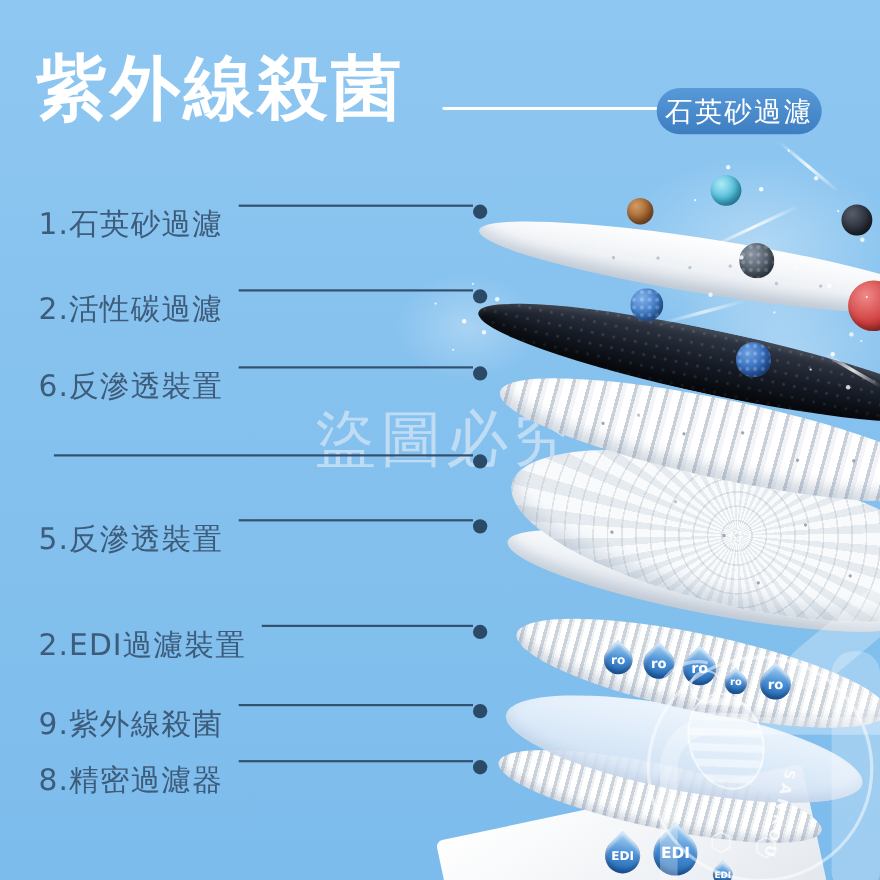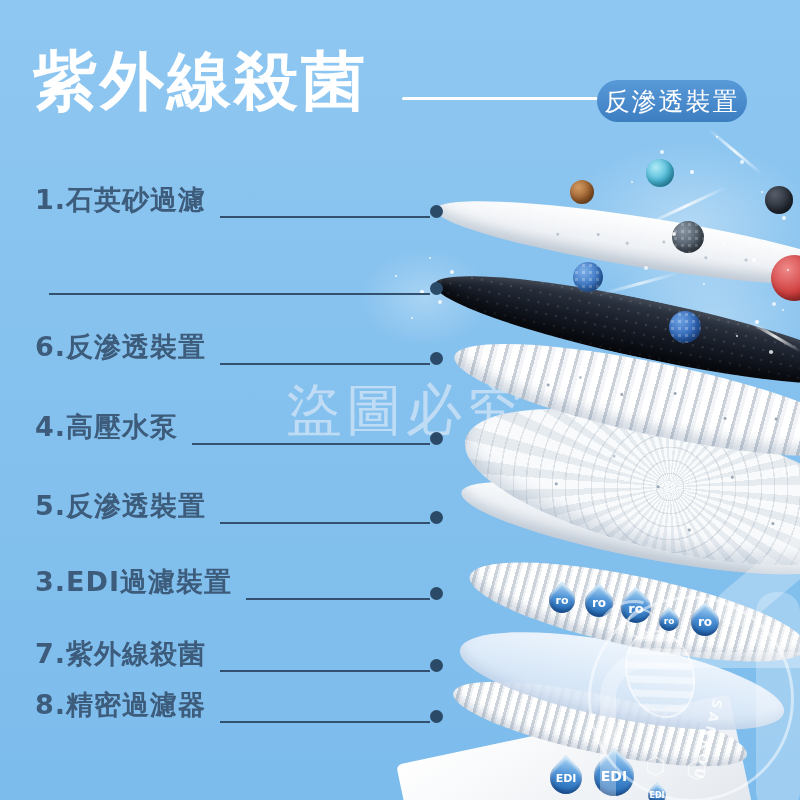--- a/index.html
+++ b/index.html
@@ -12,21 +12,21 @@
 
   
   .title{left:33px;top:46px;font-size:64px;font-weight:bold;color:#ffffff;letter-spacing:3px;line-height:1.1;}
   .title-line{left:402px;top:97px;width:196px;height:0;border-top:3px solid #ffffff;border-radius:2px;}
   .badge{left:597px;top:80px;width:150px;height:42px;border-radius:21px;
     background:linear-gradient(180deg,#5899d8,#3d7ec2);
     display:flex;align-items:center;justify-content:center;
     color:#ffffff;font-size:25px;letter-spacing:2px;}
 
   
-  .row{left:35px;width:408px;height:32px;display:flex;align-items:flex-end;z-index:30;font-weight:bold;}
+  .row{left:35px;width:408px;height:32px;display:flex;align-items:flex-start;z-index:30;}
   .row .lbl{font-size:27px;color:#3d5b7a;letter-spacing:1px;white-space:nowrap;}
   .row .ln{flex:1;height:0;border-top:2px solid #33506e;margin-left:14px;}
   .row .dt{flex:none;width:13px;height:13px;border-radius:50%;background:#2b4a68;}
 
   
   .disc{position:absolute;border-radius:50%;}
   .disc1{left:433px;top:218px;width:430px;height:50px;transform:rotate(9deg);z-index:17;
     background:linear-gradient(180deg,#ffffff,#eef1f5 60%,#d8dee5);
     box-shadow:inset 0 -8px 10px rgba(120,140,165,.25);}
   .disc2{left:430px;top:301px;width:440px;height:58px;transform:rotate(12deg);z-index:16;
@@ -96,21 +96,21 @@
   .sp3{left:755px;top:320px;box-shadow:-20px 14px 0 -1px rgba(255,255,255,.85),14px 30px 0 0 rgba(255,255,255,.8),
     26px -12px 0 -1px rgba(255,255,255,.8);}
   .streak{position:absolute;height:3px;border-radius:2px;z-index:19;
     background:linear-gradient(90deg,rgba(255,255,255,0),rgba(255,255,255,.85),rgba(255,255,255,0));}
   .st1{left:640px;top:205px;width:90px;transform:rotate(-25deg);}
   .st2{left:700px;top:150px;width:70px;transform:rotate(40deg);}
   .st3{left:600px;top:282px;width:80px;transform:rotate(-15deg);opacity:.75;}
   .st4{left:745px;top:335px;width:60px;transform:rotate(30deg);}
 
   
-  .wm-center{left:286px;top:362px;font-size:56px;letter-spacing:4px;color:rgba(238,243,250,.55);z-index:6;white-space:nowrap;margin-top:11px;}
+  .wm-center{left:286px;top:362px;font-size:56px;letter-spacing:4px;color:rgba(238,243,250,.55);z-index:6;white-space:nowrap;}
   .wm{z-index:36;}
   .wm-rect{left:600px;top:652px;width:280px;height:260px;border:16px solid rgba(255,255,255,.30);border-radius:46px;}
   .wm-diag{left:706px;top:560px;width:124px;height:40px;border-radius:20px;background:rgba(255,255,255,.28);transform:rotate(-40deg);}
   .wm-vert{left:756px;top:592px;width:44px;height:220px;border-radius:20px;background:rgba(255,255,255,.26);}
   .wm-circle{left:588px;top:596px;width:200px;height:200px;border:3px solid rgba(255,255,255,.5);border-radius:50%;}
   .wm-bee-head{left:627px;top:609px;width:26px;height:26px;border:2px solid rgba(255,255,255,.55);border-radius:50%;}
   .wm-bee-body{left:626px;top:629px;width:64px;height:86px;border:2px solid rgba(255,255,255,.5);border-radius:50%;transform:rotate(-18deg);
     background:repeating-linear-gradient(20deg,rgba(255,255,255,.5) 0 7px,rgba(255,255,255,.10) 7px 14px);}
   .wm-arc{left:596px;top:600px;width:70px;height:70px;border:3px solid transparent;border-top-color:rgba(255,255,255,.5);
     border-radius:50%;transform:rotate(-30deg);}
@@ -122,21 +122,21 @@
 </style>
 </head>
 <body>
 
 <div class="abs mist m1"></div>
 <div class="abs mist m2"></div>
 <div class="abs mist m3"></div>
 
 <div class="abs title">紫外線殺菌</div>
 <div class="abs title-line"></div>
-<div class="abs badge">反滲透裝置</div>
+<div class="abs badge">石英砂過濾</div>
 
 <div class="abs wm-center">盜圖必究</div>
 
 <div class="disc disc1">
   <span class="bead" style="left:38%;top:45%;box-shadow:30px 4px 0 0 rgba(165,180,196,.7),66px -3px 0 0 rgba(165,180,196,.7),110px 6px 0 0 rgba(165,180,196,.7),-40px 6px 0 0 rgba(165,180,196,.7),150px 2px 0 0 rgba(165,180,196,.7)"></span>
 </div>
 <div class="disc disc2"></div>
 <div class="disc disc3">
   <span class="bead" style="left:30%;top:40%;box-shadow:44px 8px 0 0 rgba(130,148,165,.8),96px -4px 0 0 rgba(130,148,165,.8),150px 10px 0 0 rgba(130,148,165,.8),200px 0 0 0 rgba(130,148,165,.8),-30px 14px 0 0 rgba(130,148,165,.8)"></span>
 </div>
@@ -192,45 +192,45 @@
 <span class="streak st2"></span>
 <span class="streak st3"></span>
 <span class="streak st4"></span>
 
 <div class="abs row" style="top:186px">
   <span class="lbl">1.石英砂過濾</span>
   <span class="ln"></span>
   <span class="dt"></span>
 </div>
 <div class="abs row" style="top:263px">
+  <span class="lbl">2.活性碳過濾</span>
   <span class="ln"></span>
   <span class="dt"></span>
 </div>
 <div class="abs row" style="top:333px">
   <span class="lbl">6.反滲透裝置</span>
   <span class="ln"></span>
   <span class="dt"></span>
 </div>
 <div class="abs row" style="top:413px">
-  <span class="lbl">4.高壓水泵</span>
-  <span class="ln"></span>
-  <span class="dt"></span>
-</div>
-<div class="abs row" style="top:492px">
+  <span class="ln"></span>
+  <span class="dt"></span>
+</div>
+<div class="abs row" style="top:472px">
   <span class="lbl">5.反滲透裝置</span>
   <span class="ln"></span>
   <span class="dt"></span>
 </div>
 <div class="abs row" style="top:568px">
-  <span class="lbl">3.EDI過濾裝置</span>
+  <span class="lbl">2.EDI過濾裝置</span>
   <span class="ln"></span>
   <span class="dt"></span>
 </div>
 <div class="abs row" style="top:640px">
-  <span class="lbl">7.紫外線殺菌</span>
+  <span class="lbl">9.紫外線殺菌</span>
   <span class="ln"></span>
   <span class="dt"></span>
 </div>
 <div class="abs row" style="top:691px">
   <span class="lbl">8.精密過濾器</span>
   <span class="ln"></span>
   <span class="dt"></span>
 </div>
 
 <div class="abs wm wm-rect"></div>

